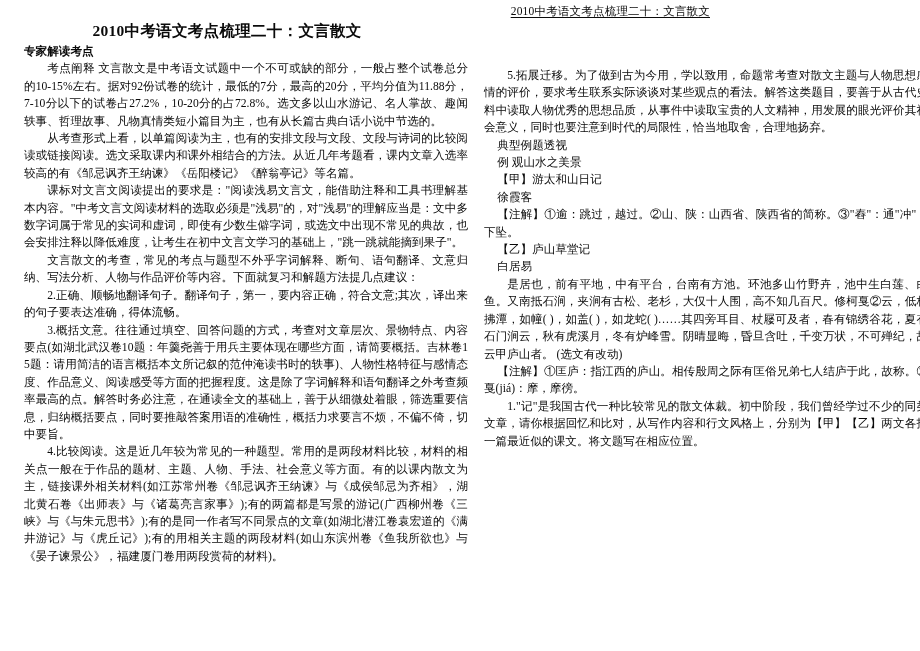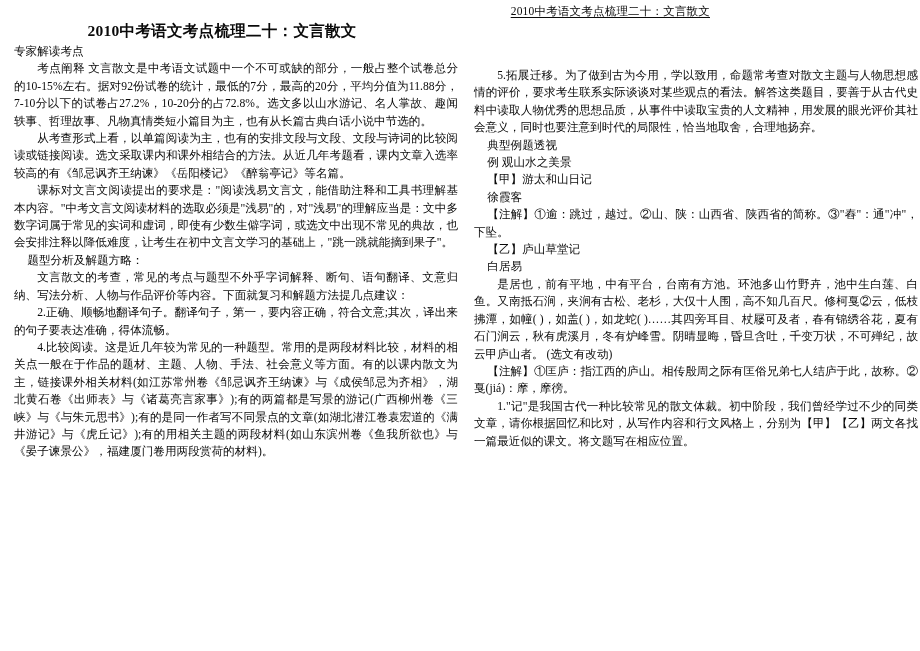--- a/index.html
+++ b/index.html
@@ -12,21 +12,21 @@
     height: 651px;
     overflow: hidden;
     font-family: "Liberation Serif", "DejaVu Serif", serif;
     color: #0a0a0a;
   }
   .page {
     position: relative;
     width: 920px;
     height: 651px;
     box-sizing: border-box;
-    padding: 4px 10px 0 14px;
+    padding: 4px 10px 0 24px;
   }
   
   .running-header {
     text-align: right;
     font-size: 11.5px;
     line-height: 14px;
     letter-spacing: .2px;
     padding-right: 200px;
     height: 15px;
   }
@@ -64,21 +64,21 @@
     font-size: 11.6px;
     line-height: 17.4px;
     text-align: justify;
     text-justify: inter-ideograph;
     letter-spacing: .02px;
     word-break: break-all;
   }
   p.ind { text-indent: 2em; }
   p.ind1 { text-indent: 1.15em; }
   p.sub {
-    font-weight: normal;
+    font-weight: bold;
     text-indent: 0;
   }
   p.sub-ind {
     font-weight: normal;
     text-indent: 1.15em;
   }
 </style>
 </head>
 <body>
 
@@ -90,23 +90,23 @@
 
   <div class="doc-title">2010中考语文考点梳理二十：文言散文</div>
 
   <div class="columns">
 
     <div class="col left">
       <p class="sub">专家解读考点</p>
       <p class="ind">考点阐释 文言散文是中考语文试题中一个不可或缺的部分，一般占整个试卷总分的10-15%左右。据对92份试卷的统计，最低的7分，最高的20分，平均分值为11.88分，7-10分以下的试卷占27.2%，10-20分的占72.8%。选文多以山水游记、名人掌故、趣闻轶事、哲理故事、凡物真情类短小篇目为主，也有从长篇古典白话小说中节选的。</p>
       <p class="ind">从考查形式上看，以单篇阅读为主，也有的安排文段与文段、文段与诗词的比较阅读或链接阅读。选文采取课内和课外相结合的方法。从近几年考题看，课内文章入选率较高的有《邹忌讽齐王纳谏》《岳阳楼记》《醉翁亭记》等名篇。</p>
       <p class="ind">课标对文言文阅读提出的要求是："阅读浅易文言文，能借助注释和工具书理解基本内容。"中考文言文阅读材料的选取必须是"浅易"的，对"浅易"的理解应当是：文中多数字词属于常见的实词和虚词，即使有少数生僻字词，或选文中出现不常见的典故，也会安排注释以降低难度，让考生在初中文言文学习的基础上，"跳一跳就能摘到果子"。</p>
-      <p class="sub-ind">题型分析及解题方略：</p>
       <p class="ind">文言散文的考查，常见的考点与题型不外乎字词解释、断句、语句翻译、文意归纳、写法分析、人物与作品评价等内容。下面就复习和解题方法提几点建议：</p>
       <p class="ind">2.正确、顺畅地翻译句子。翻译句子，第一，要内容正确，符合文意;其次，译出来的句子要表达准确，得体流畅。</p>
+      <p class="ind">3.概括文意。往往通过填空、回答问题的方式，考查对文章层次、景物特点、内容要点(如湖北武汉卷10题：年羹尧善于用兵主要体现在哪些方面，请简要概括。吉林卷15题：请用简洁的语言概括本文所记叙的范仲淹读书时的轶事)、人物性格特征与感情态度、作品意义、阅读感受等方面的把握程度。这是除了字词解释和语句翻译之外考查频率最高的点。解答时务必注意，在通读全文的基础上，善于从细微处着眼，筛选重要信息，归纳概括要点，同时要推敲答案用语的准确性，概括力求要言不烦，不偏不倚，切中要旨。</p>
       <p class="ind">4.比较阅读。这是近几年较为常见的一种题型。常用的是两段材料比较，材料的相关点一般在于作品的题材、主题、人物、手法、社会意义等方面。有的以课内散文为主，链接课外相关材料(如江苏常州卷《邹忌讽齐王纳谏》与《成侯邹忌为齐相》，湖北黄石卷《出师表》与《诸葛亮言家事》);有的两篇都是写景的游记(广西柳州卷《三峡》与《与朱元思书》);有的是同一作者写不同景点的文章(如湖北潜江卷袁宏道的《满井游记》与《虎丘记》);有的用相关主题的两段材料(如山东滨州卷《鱼我所欲也》与《晏子谏景公》，福建厦门卷用两段赏荷的材料)。</p>
     </div>
 
     <div class="col right">
       <p class="ind">5.拓展迁移。为了做到古为今用，学以致用，命题常考查对散文主题与人物思想感情的评价，要求考生联系实际谈谈对某些观点的看法。解答这类题目，要善于从古代史料中读取人物优秀的思想品质，从事件中读取宝贵的人文精神，用发展的眼光评价其社会意义，同时也要注意到时代的局限性，恰当地取舍，合理地扬弃。</p>
       <p class="sub-ind">典型例题透视</p>
       <p class="ind1">例 观山水之美景</p>
       <p class="ind1">【甲】游太和山日记</p>
       <p class="ind1">徐霞客</p>
       <p class="ind1">【注解】①逾：跳过，越过。②山、陕：山西省、陕西省的简称。③"舂"：通"冲"，下坠。</p>

